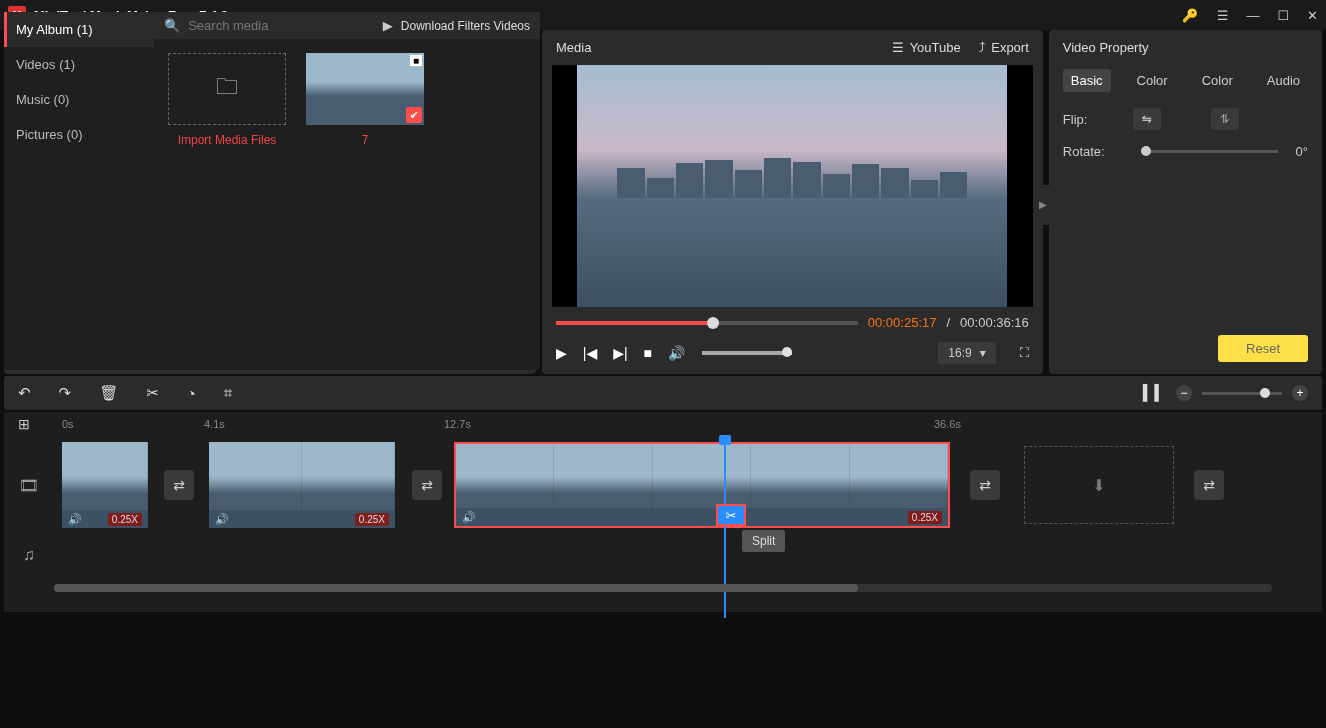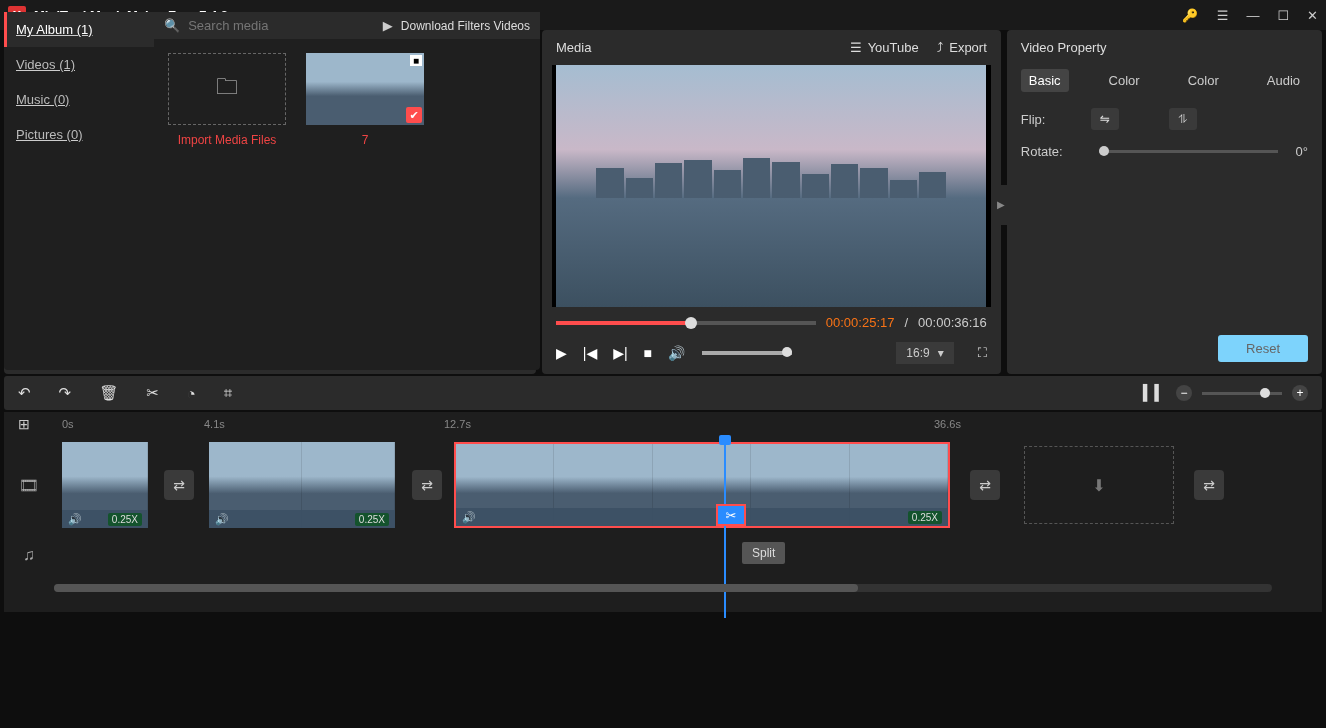--- a/index.html
+++ b/index.html
@@ -11,21 +11,21 @@
 .winbtns span { color: #ccc; cursor: default; }
 .keyicon { color: #f5c518; }
 .toprow { display: flex; gap: 6px; padding: 0 4px; }
 .tabs { display: flex; background: #2b2b2b; border-radius: 4px; padding: 6px 4px; gap: 0; }
 .tab { width: 64px; text-align: center; padding: 6px 2px; cursor: default; }
 .tab.active { color: #ff4d4d; border-bottom: 2px solid #ff4d4d; }
 .tab .ticon { font-size: 18px; height: 22px; display: flex; justify-content: center; align-items: center; }
 .tab .tlabel { font-size: 12px; margin-top: 4px; }
 .panelrow { display: flex; gap: 6px; padding: 0 4px 4px; height: 400px; }
 .mediapanel { width: 536px; background: #1f1f1f; border-radius: 4px; display: flex; }
-.albumside { width: 150px; text-decoration: underline; }
+.albumside { width: 150px; }
 .albumtab { padding: 10px 12px; color: #bbb; cursor: default; }
 .albumtab.active { background: #2b2b2b; color: #fff; position: relative; }
 .albumtab.active::before { content:""; position:absolute; left:0; top:0; bottom:0; width:3px; background:#ff4d4d; }
 .mediamain { flex: 1; }
 .searchrow { background: #2b2b2b; display: flex; align-items: center; padding: 6px 10px; gap: 8px; }
 .searchrow input { background: transparent; border: none; color: #aaa; outline: none; flex: 1; font-size: 13px; }
 .ytlink { color: #ddd; font-size: 12px; cursor: default; }
 .thumbs { display: flex; gap: 20px; padding: 14px; }
 .thumbcard { text-align: center; }
 .importbox { width: 118px; height: 72px; border: 1px dashed #666; display: flex; align-items: center; justify-content: center; font-size: 22px; color: #ccc; }
@@ -48,49 +48,49 @@
 .tcur { color: #f97316; font-variant-numeric: tabular-nums; }
 .ttot { color: #ccc; }
 .pctrls { display: flex; align-items: center; padding: 4px 14px 10px; gap: 16px; }
 .pctrls .ico { color: #fff; font-size: 14px; cursor: default; }
 .volbar { width: 90px; height: 4px; background: #aaa; position: relative; }
 .volbar .vk { position:absolute; right:0; top:-4px; width:10px; height:10px; background:#ddd; border-radius:50%;}
 .aspect { margin-left: auto; background: #3a3a3a; padding: 4px 10px; display: flex; align-items: center; gap: 8px; font-size: 12px; }
 .fsico { color:#ddd; margin-left: 8px;}
 .proppanel { flex: 1; background: #2b2b2b; border-radius: 4px; padding: 10px 14px; position: relative; }
 .proptitle { color: #ddd; margin-bottom: 14px; }
-.proptabs { display: flex; gap: 32px; margin-bottom: 16px; }
+.proptabs { display: flex; gap: 18px; margin-bottom: 16px; }
 .ptab { color: #ccc; padding: 4px 8px; border-radius: 3px; cursor: default; }
 .ptab.active { background: #444; color: #fff; }
 .proprow { display: flex; align-items: center; margin-bottom: 14px; gap: 10px; }
 .proprow .plabel { width: 60px; color: #ccc; }
 .flipbtn { width: 28px; height: 22px; background: #3a3a3a; display: flex; align-items: center; justify-content: center; color: #ddd; font-size: 12px; border-radius: 3px; }
 .rotslider { flex: 1; height: 3px; background: #555; position: relative; margin: 0 8px; }
 .rotslider .rk { position:absolute; left:0; top:-4px; width:10px; height:10px; background:#ccc; border-radius:50%;}
-.resetbtn { position: absolute; bottom: 12px; right: 14px; background: #7dd3fc; color: #666; padding: 6px 28px; border-radius: 3px; }
+.resetbtn { position: absolute; bottom: 12px; right: 14px; background: #fde047; color: #666; padding: 6px 28px; border-radius: 3px; }
 .expand { position:absolute; left:-12px; top:45%; width:12px; height:40px; background:#2b2b2b; display:flex; align-items:center; justify-content:center; color:#888; font-size:10px;}
 .toolrow { height: 34px; background: #2b2b2b; display: flex; align-items: center; padding: 0 14px; gap: 28px; margin: 2px 4px; border-radius: 3px;}
 .toolrow .tico { color: #ddd; font-size: 15px; }
 .zoomside { margin-left: auto; display: flex; align-items: center; gap: 10px; }
 .zoombar { width: 80px; height: 3px; background: #555; position: relative; }
 .zoombar .zk{ position:absolute; right:12px; top:-4px; width:10px; height:10px; background:#ddd; border-radius:50%;}
 .zcircle{ width:16px; height:16px; border-radius:50%; background:#444; color:#fff; display:flex; align-items:center; justify-content:center; font-size:12px;}
 .timeruler { display: flex; align-items: center; padding: 4px 14px; gap: 0; color: #888; font-size: 11px; background: #1e1e1e; margin: 0 4px; position: relative; height: 24px;}
 .timeruler .addico{ margin-right: 18px; color:#ccc; font-size:14px;}
 .rlabel { position: absolute; }
 .timeline { background: #1e1e1e; margin: 0 4px; padding: 4px 0 20px; position: relative; }
 .track { display: flex; align-items: center; height: 90px; }
 .trackicon { width: 50px; text-align: center; color: #aaa; font-size: 16px; }
 .clips { flex: 1; position: relative; height: 86px; }
 .clip { position: absolute; top: 0; height: 86px; background: #5a7890; overflow: hidden; }
 .clip.sel { border: 2px solid #ff4d4d; }
 .clipbg { position:absolute; inset:0; display:flex;}
 .clipbg span{ flex:1; background: linear-gradient(#9db7cb 40%,#4a5d70 60%); border-right:1px solid rgba(0,0,0,0.1);}
 .clipfoot { position: absolute; bottom: 0; left: 0; right: 0; height: 18px; background: rgba(60,80,100,0.9); display: flex; align-items: center; padding: 0 6px; gap: 6px; }
-.clipfoot .spd { margin-left: auto; background: #14532d; color: #ddd; font-size: 10px; padding: 1px 4px; border-radius: 2px; }
+.clipfoot .spd { margin-left: auto; background: #7f1d1d; color: #ddd; font-size: 10px; padding: 1px 4px; border-radius: 2px; }
 .clipfoot .aud { color: #ddd; font-size: 11px; }
 .transbtn { position: absolute; top: 28px; width: 30px; height: 30px; background: #3a3a3a; border-radius: 4px; display: flex; align-items: center; justify-content: center; color: #ccc; font-size: 14px; }
 .dropzone { position:absolute; top:4px; height:78px; border:1px dashed #555; display:flex; align-items:center; justify-content:center; color:#777; font-size:16px;}
 .playhead { position: absolute; top: 0; bottom: -90px; width: 2px; background: #2a8cff; }
 .playhead::before { content:""; position:absolute; top:-7px; left:-5px; width:12px; height:10px; background:#2a8cff; border-radius:2px;}
 .splitchip { position: absolute; width: 30px; height: 22px; background: #2a8cff; border: 2px solid #ff4d4d; display: flex; align-items: center; justify-content: center; color: #fff; font-size: 13px; }
 .tooltip { position: absolute; background: #555; color: #ddd; padding: 4px 10px; font-size: 12px; border-radius: 2px; }
 .audiotrack { height: 50px; display: flex; align-items: center; }
 .hscroll { height:8px; background:#333; margin:4px 50px 0; border-radius:4px; position:relative;}
 .hscroll .th{ position:absolute; left:0; width:66%; top:0; bottom:0; background:#555; border-radius:4px;}
@@ -324,21 +324,21 @@
             <span class="aud">🔊</span>
             <span class="spd">0.25X</span>
           </div>
       </div>
       <div class="transbtn" style="left:916px;">⇄</div>
       <div class="dropzone" style="left:970px; width:150px;">⬇</div>
       <div class="transbtn" style="left:1140px;">⇄</div>
 
       <div class="playhead" style="left:670px;"></div>
       <div class="splitchip" style="left:662px; top:62px;">✂</div>
-      <div class="tooltip" style="left:688px; top:100px;">Split</div>
+      <div class="tooltip" style="left:688px; top:88px;">Split</div>
     </div>
   </div>
   <div class="audiotrack">
     <div class="trackicon">♫</div>
   </div>
   <div class="hscroll">
       <div class="th"></div>
     </div>
 </div>
 

